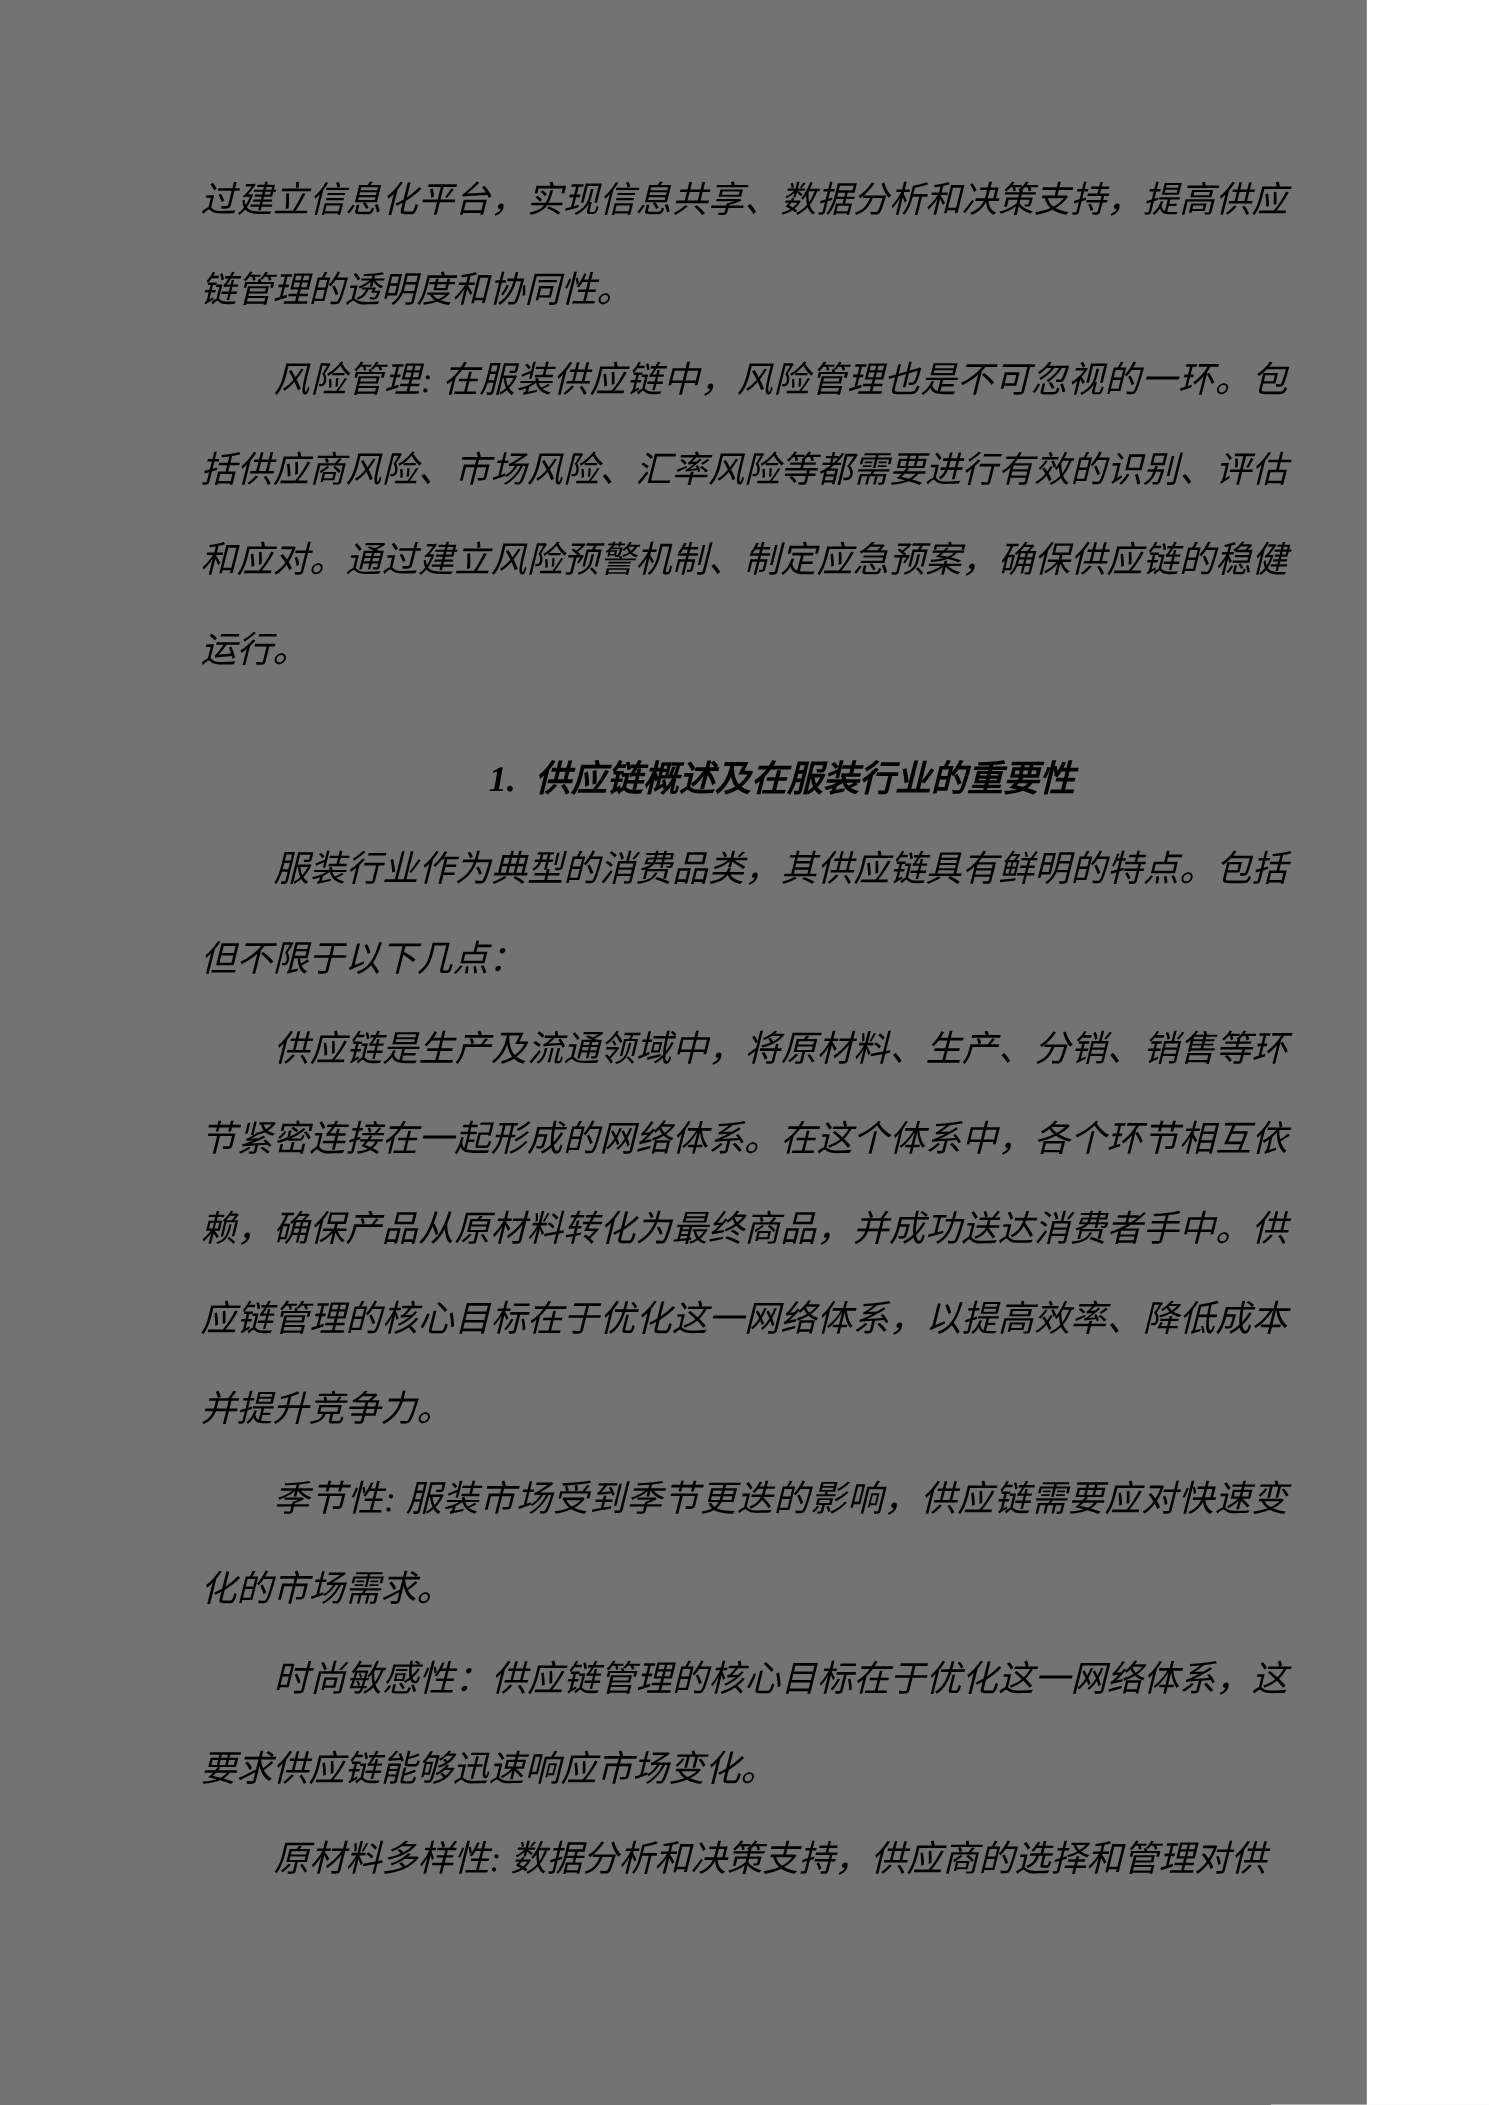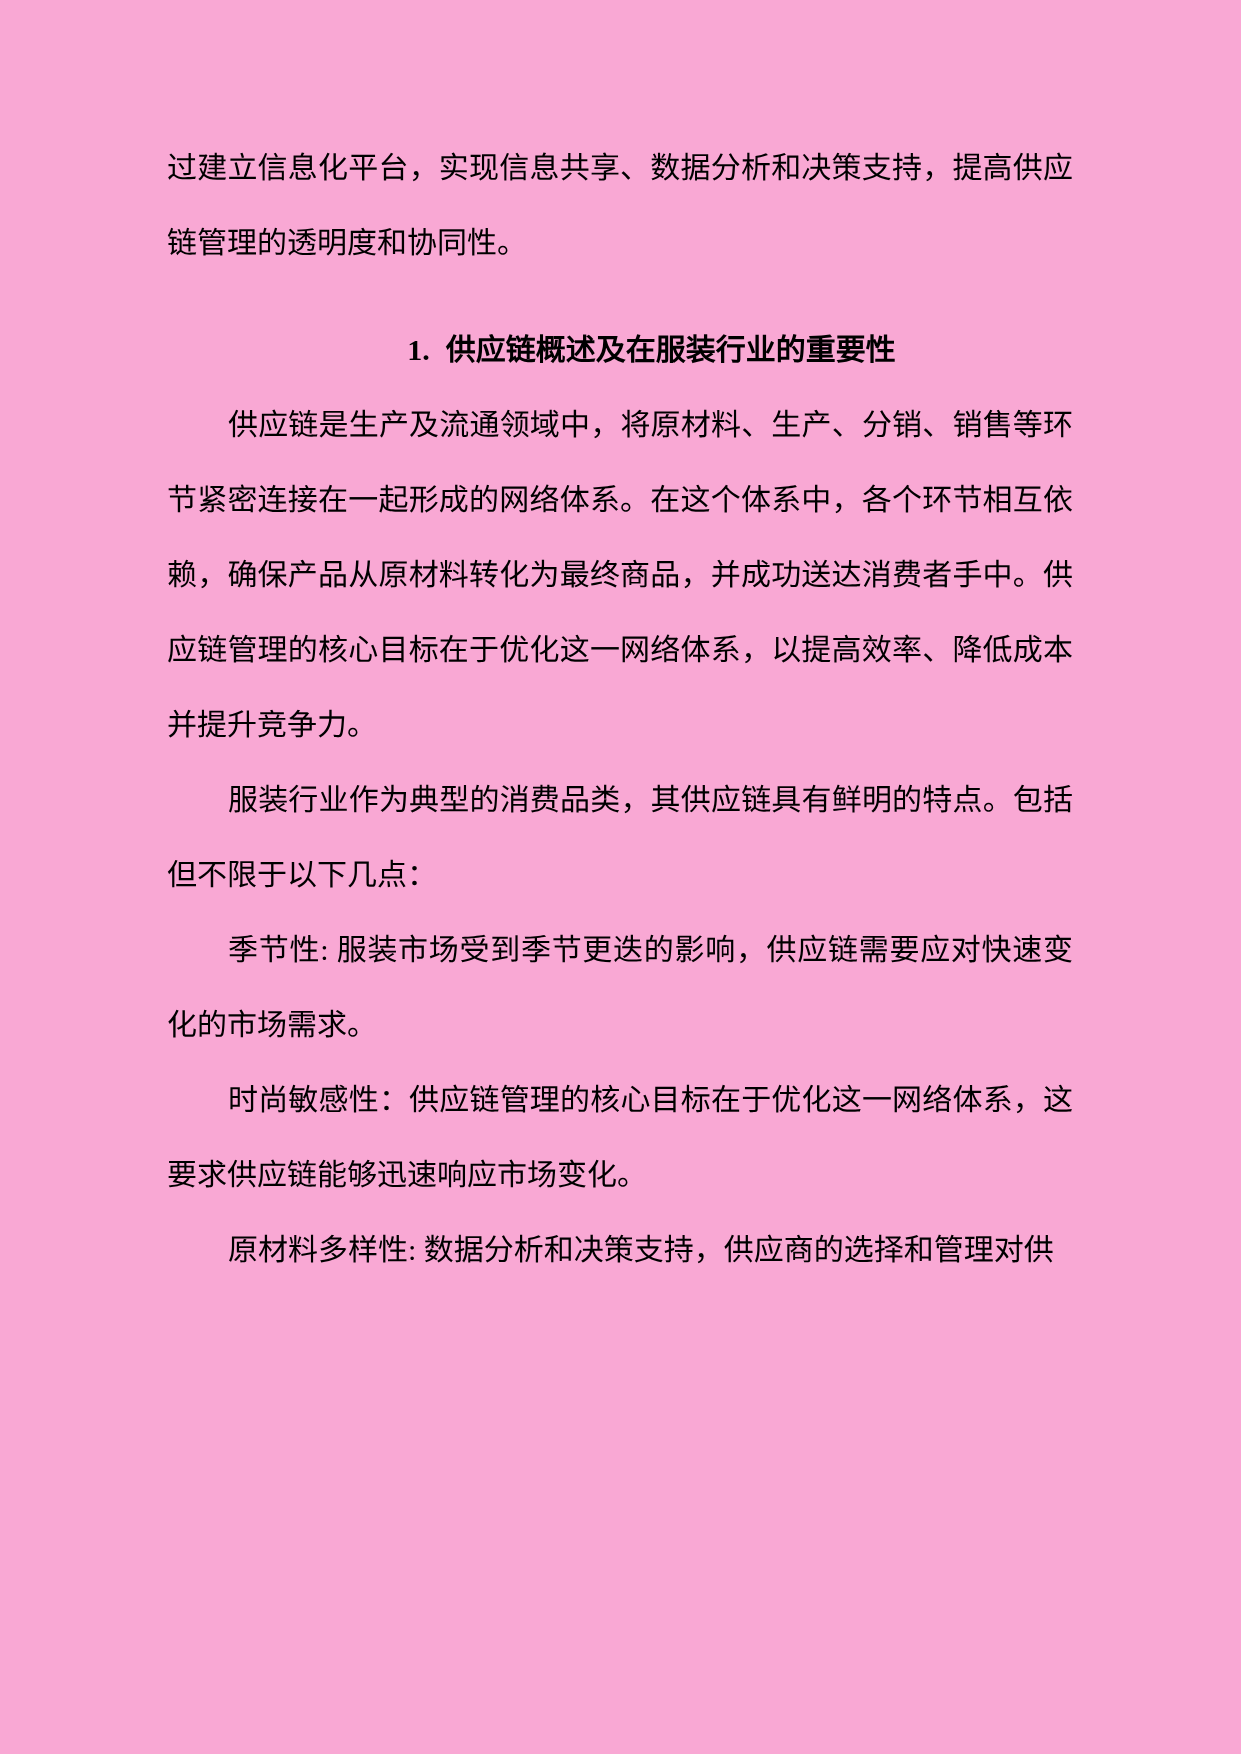--- a/index.html
+++ b/index.html
@@ -2,24 +2,25 @@
 <html lang="zh-CN"><head>
 <meta charset="utf-8">
 <style>
   html, body {
     margin: 0;
     padding: 0;
     background: #ffffff;
   }
   .page {
     position: relative;
-    width: 1241px;
+    width: 1139px;
     height: 1754px;
-    background: #f9a8d4;
+    background: #737373;
     overflow: hidden;
+    font-style: italic;
   }
   .content {
     position: absolute;
     left: 167px;
     top: 130px;
     width: 906px;
     color: #000000;
     font-family: "Liberation Serif", "DejaVu Serif", serif;
     font-size: 30px;
     line-height: 75px;
@@ -50,28 +51,29 @@
   }
 </style>
 </head>
 <body>
 
 <div class="page">
   <div class="content">
 
     <p class="body-noindent">过建立信息化平台，实现信息共享、数据分析和决策支持，提高供应链管理的透明度和协同性。</p>
 
+    <p class="body-indent">风险管理: 在服装供应链中，风险管理也是不可忽视的一环。包括供应商风险、市场风险、汇率风险等都需要进行有效的识别、评估和应对。通过建立风险预警机制、制定应急预案，确保供应链的稳健运行。</p>
 
     <p class="section-heading">
       <span class="heading-number">1.</span><span class="heading-text">供应链概述及在服装行业的重要性</span>
     </p>
 
+    <p class="body-indent">服装行业作为典型的消费品类，其供应链具有鲜明的特点。包括但不限于以下几点：</p>
+
     <p class="body-indent">供应链是生产及流通领域中，将原材料、生产、分销、销售等环节紧密连接在一起形成的网络体系。在这个体系中，各个环节相互依赖，确保产品从原材料转化为最终商品，并成功送达消费者手中。供应链管理的核心目标在于优化这一网络体系，以提高效率、降低成本并提升竞争力。</p>
-
-    <p class="body-indent">服装行业作为典型的消费品类，其供应链具有鲜明的特点。包括但不限于以下几点：</p>
 
     <p class="body-indent">季节性: 服装市场受到季节更迭的影响，供应链需要应对快速变化的市场需求。</p>
 
     <p class="body-indent">时尚敏感性：供应链管理的核心目标在于优化这一网络体系，这要求供应链能够迅速响应市场变化。</p>
 
     <p class="body-indent">原材料多样性: 数据分析和决策支持，供应商的选择和管理对供</p>
 
   </div>
 </div>
 

